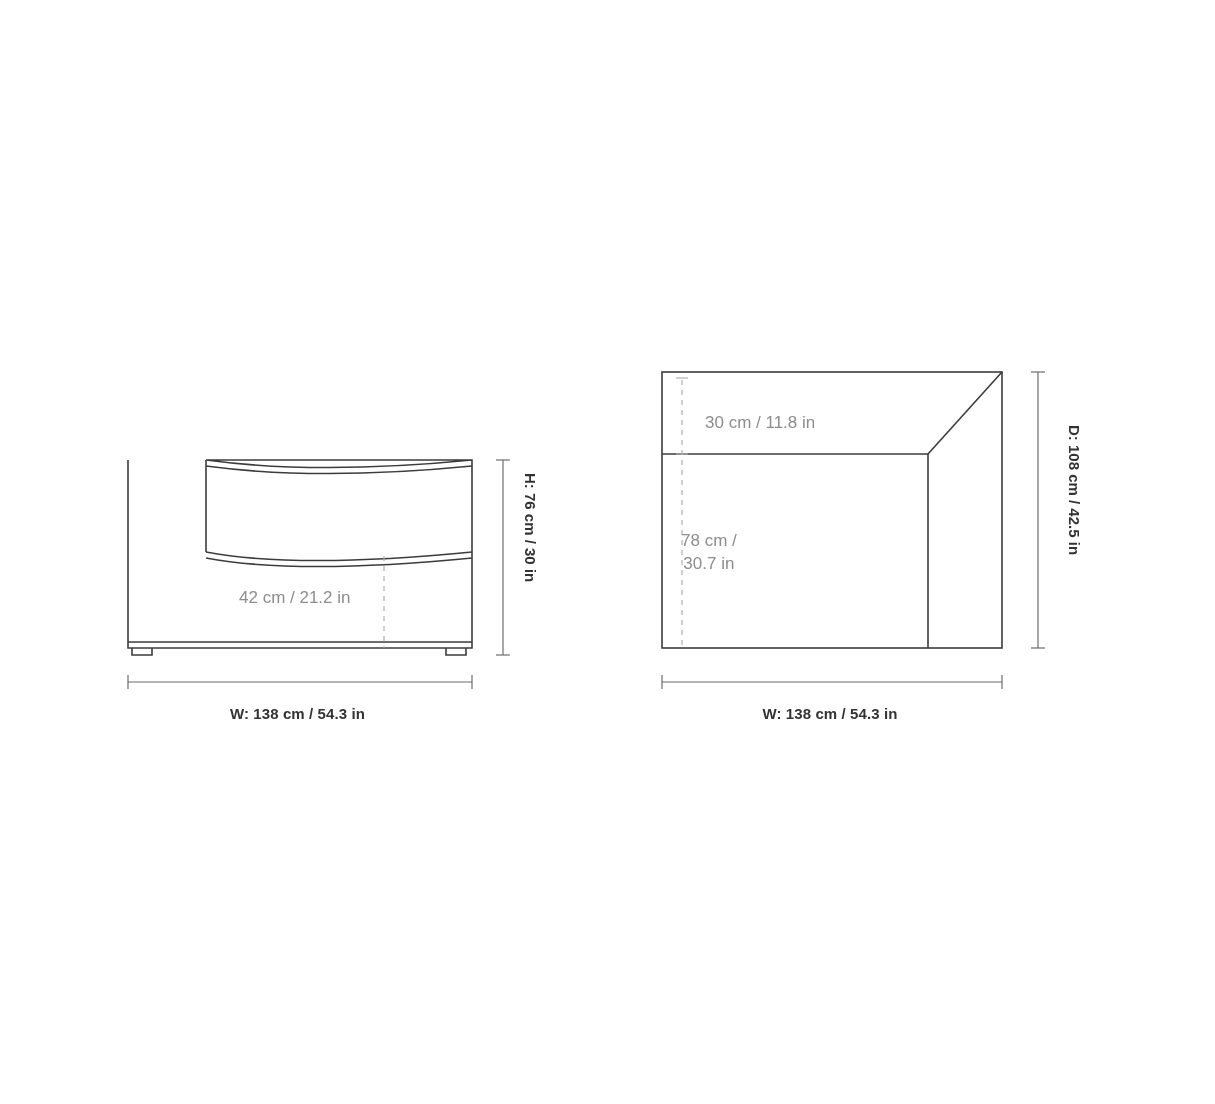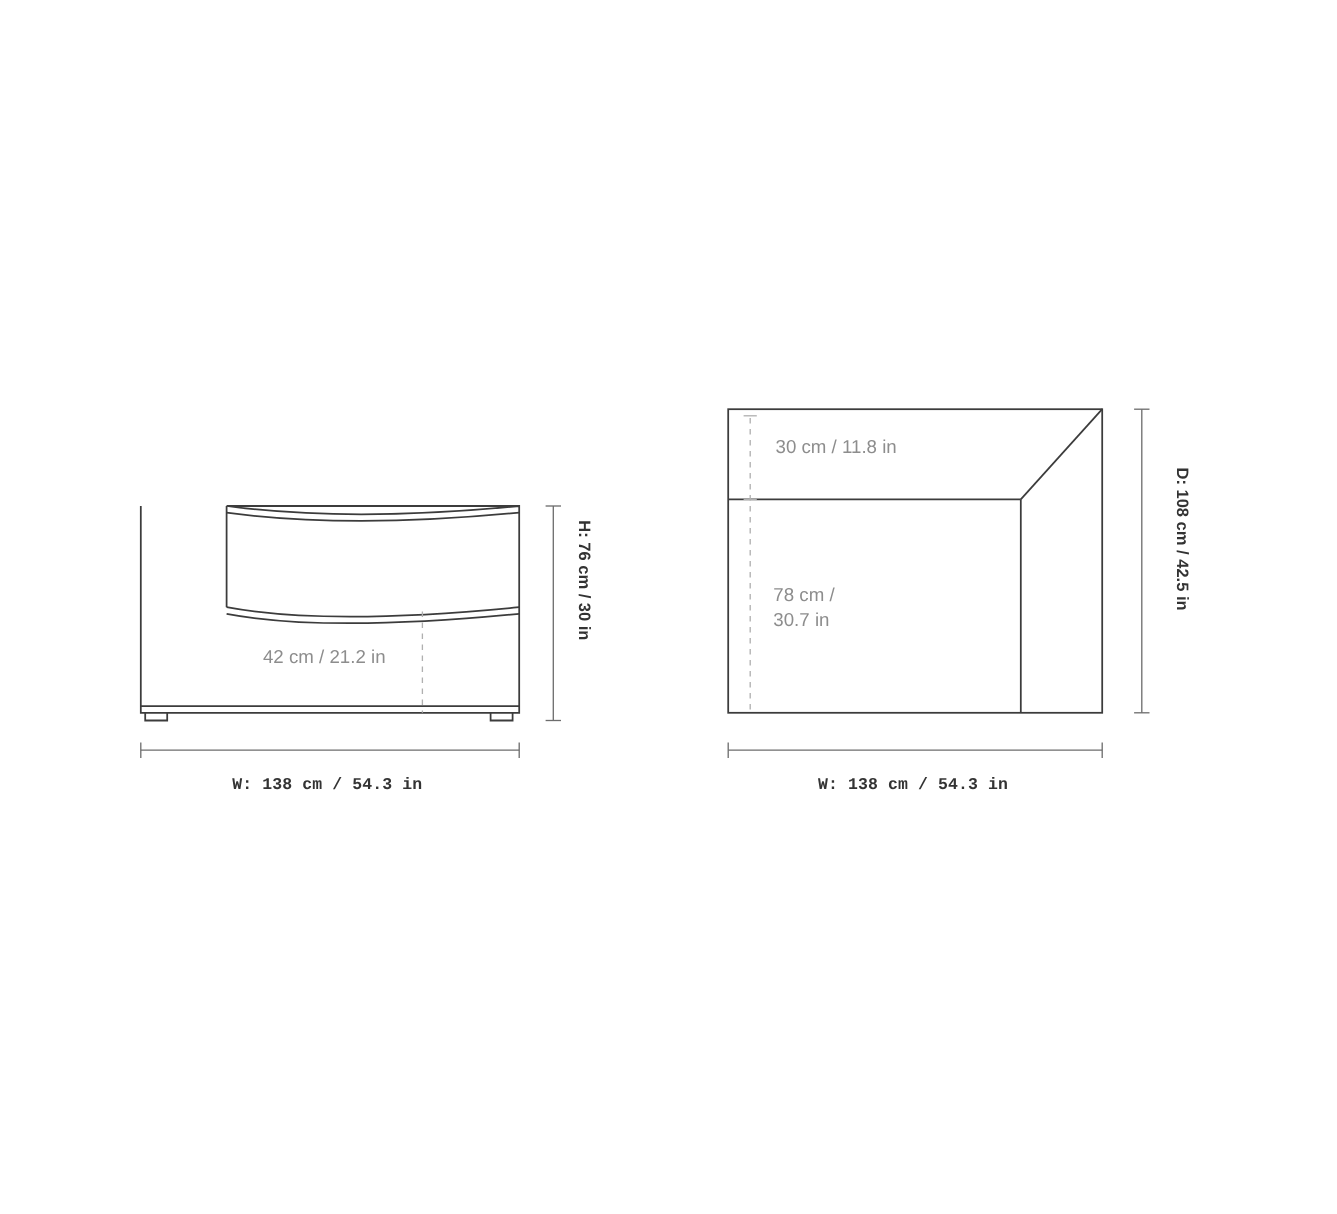--- a/index.html
+++ b/index.html
@@ -35,21 +35,20 @@
     width: 430px;
     height: 380px;
   }
   .caption {
     position: absolute;
     font-size: 15px;
     font-weight: bold;
     color: #333333;
     letter-spacing: 0.1px;
     white-space: nowrap;
-    font-family: Liberation Mono, monospace;
   }
   #front-caption {
     left: 120px;
     top: 705px;
     width: 355px;
     text-align: center;
   }
   #side-caption {
     left: 655px;
     top: 705px;
@@ -79,25 +78,26 @@
     color: #8d8d8d;
     white-space: pre-line;
     line-height: 1.35;
   }
   #seat-depth-label {
     left: 239px;
     top: 587px;
   }
   #back-width-label {
     left: 705px;
-    top: 396px;
+    top: 412px;
   }
   #seat-width-label {
-    left: 703px;
+    left: 681px;
     top: 530px;
+    text-align: center;
   }
   svg { display: block; }
 </style>
 </head>
 <body>
 
 <div class="stage">
 
   <div class="view" id="front-view">
     <svg width="420" height="380" viewBox="0 0 420 380">

